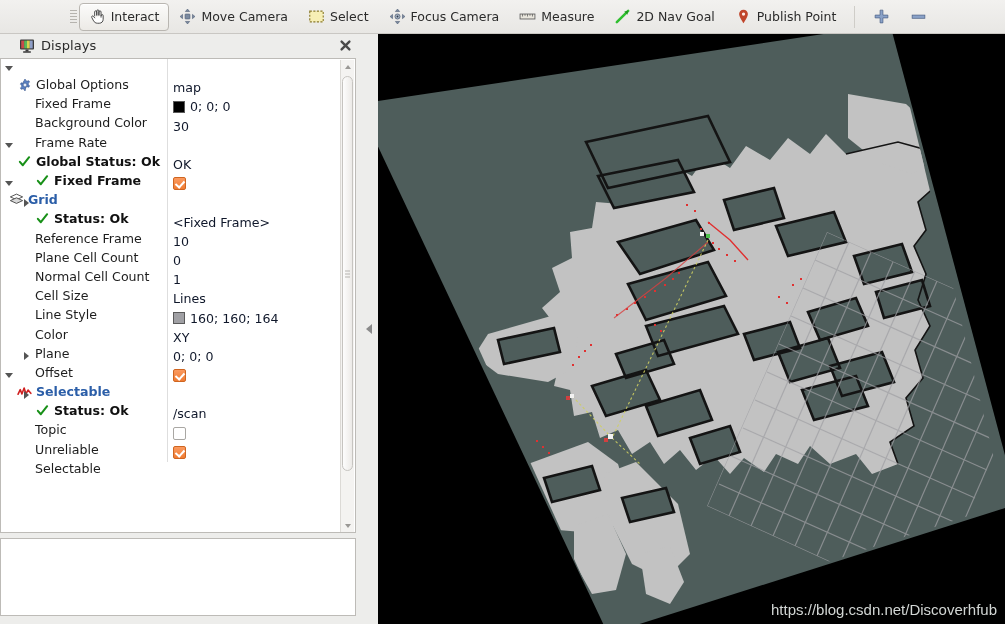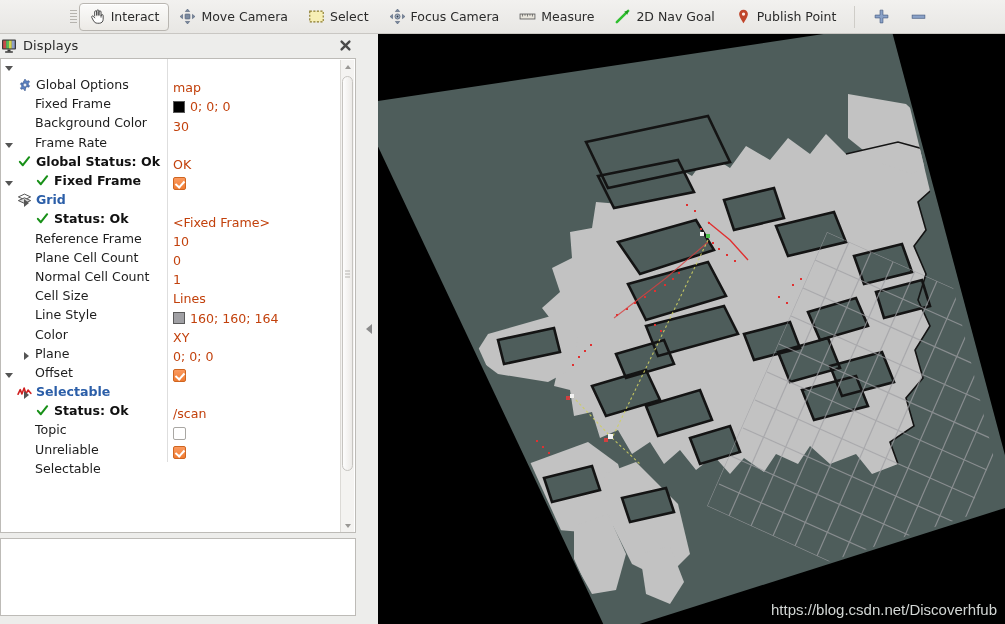--- a/index.html
+++ b/index.html
@@ -54,21 +54,21 @@
   
   #displays {
     position: absolute; left: 0; top: 34px;
     width: 362px; height: 590px;
     background: #ededeb;
     box-sizing: border-box;
   }
   #dp-title {
     position: absolute; left: 0; top: 0; width: 362px; height: 23px;
     display: flex; align-items: center;
-    padding-left: 1px;
+    padding-left: 19px;
     box-sizing: border-box;
   }
   #dp-title .t {
     font-size: 13px; color: #2b2b2b; margin-left: 6px; letter-spacing: .1px;
   }
   #dp-close {
     position: absolute; right: 10px; top: 5px;
     width: 13px; height: 13px; cursor: default;
   }
 
@@ -97,21 +97,21 @@
     display: flex; align-items: center; justify-content: center;
   }
   .tw-down { width:0;height:0;border-left:4px solid transparent;border-right:4px solid transparent;border-top:5px solid #555; }
   .tw-right{ width:0;height:0;border-top:4px solid transparent;border-bottom:4px solid transparent;border-left:5px solid #555; }
   .row .label {
     position: absolute; display: flex; align-items: center; gap: 4px; margin-top: 32px;
   }
   .row .value {
     position: absolute; left: 172px;
     display: flex; align-items: center; gap: 5px;
-    font-size: 12.6px; color: #c2410c;
+    font-size: 12.6px; color: #0f172a;
   }
   .bold-blue { color: #2b5ea8; font-weight: bold; }
   .bold-dark { color: #111; font-weight: bold; }
   .col-sep {
     position: absolute; left: 166px; top: 0; width: 1px; height: 100%;
     background: #dedede;
   }
   .chk {
     width: 13px; height: 13px; border-radius: 2px;
     background: linear-gradient(#fb9a5f, #f07c33);
@@ -394,21 +394,21 @@
             </div>
             <div class="value">
               <span>OK</span>
             </div>
           </div>
           <div class="row">
             <div class="col-sep"></div>
             <div class="twisty" style="left: 2px;">
               <div class="tw-down"></div>
             </div>
-            <div class="label" style="left: 16px;">
+            <div class="label" style="left: 8px;">
               <span style="display: inline-flex; width: 15px; height: 15px; align-items: center; justify-content: center;">
                 <svg width="15" height="13" viewBox="0 0 16 14">
                   <g fill="none" stroke="#4a4a4a" stroke-width="1">
                     <polygon points="8,1.2 14.6,4.2 8,7.2 1.4,4.2"></polygon>
                     <polygon points="8,5.2 14.6,8.2 8,11.2 1.4,8.2" fill="#d9d9d9"></polygon>
                   </g>
                 </svg>
               </span>
               <span class="bold-blue">Grid</span>
             </div>

